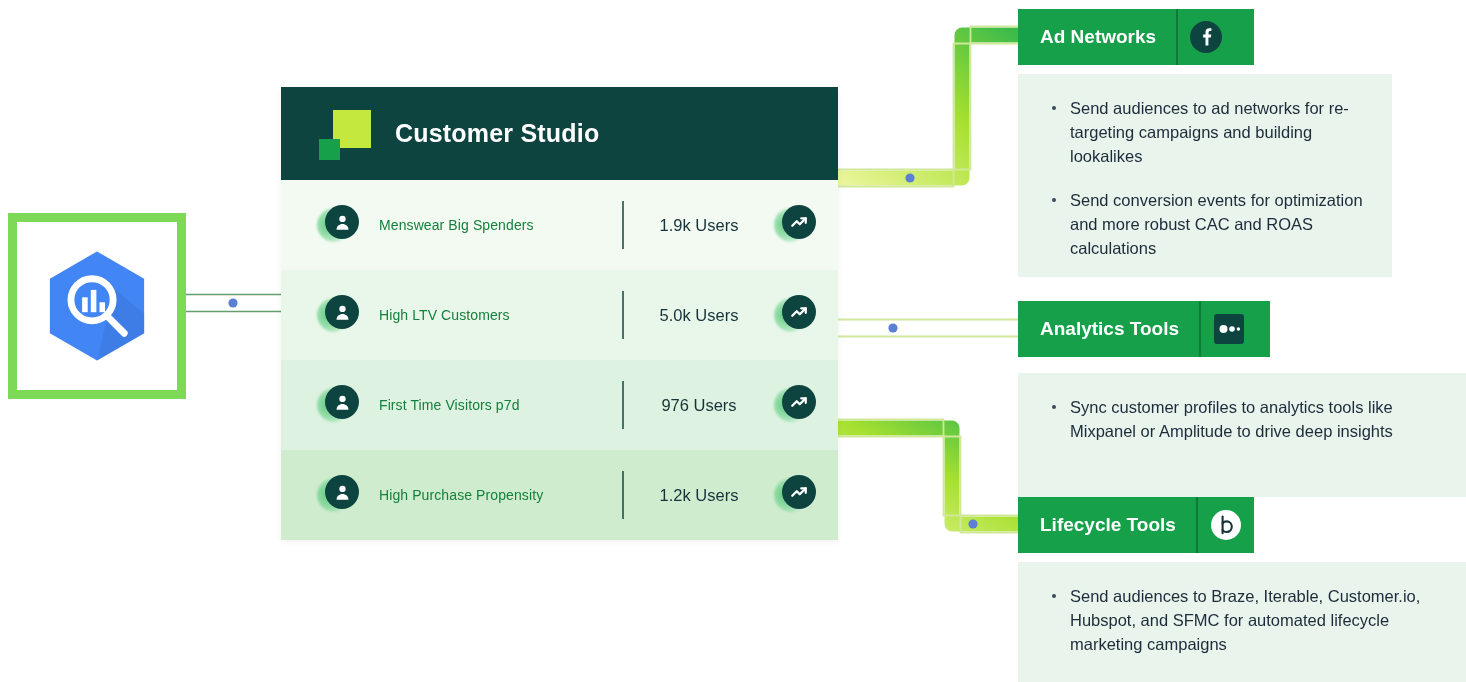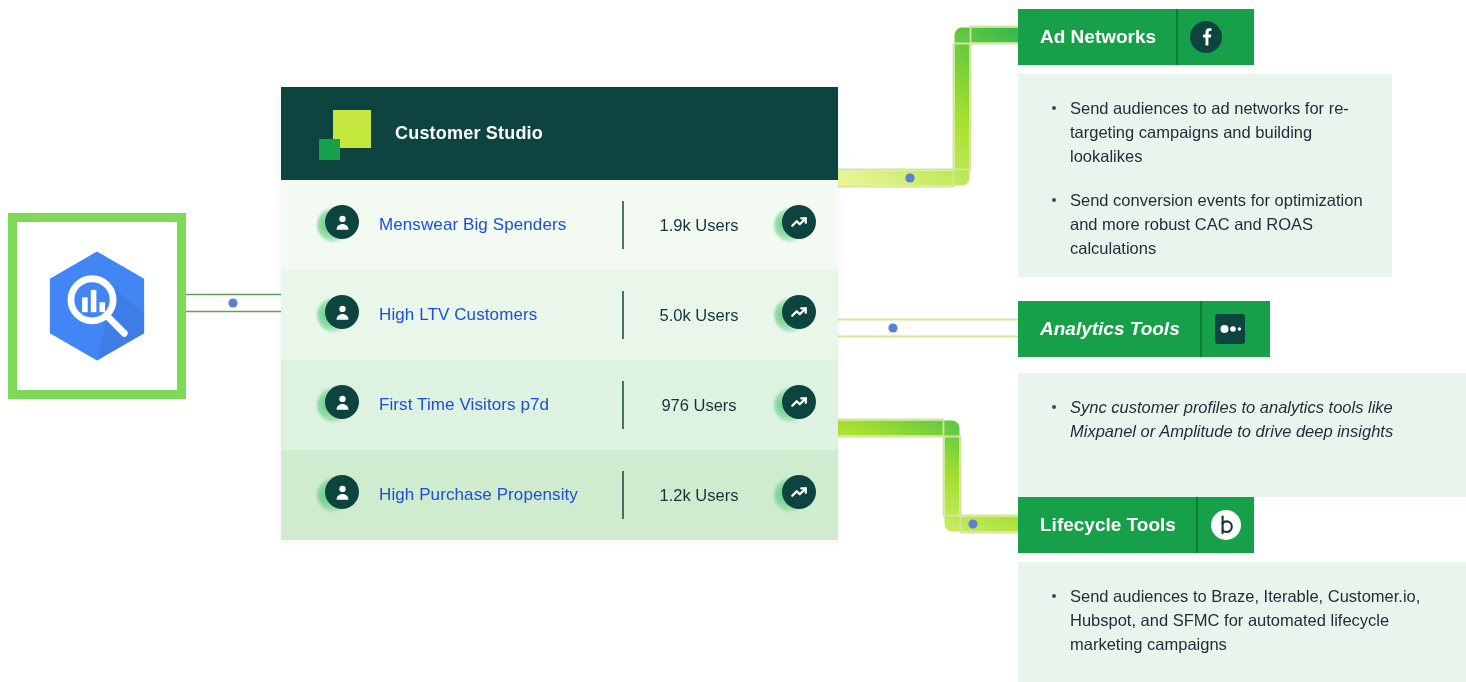--- a/index.html
+++ b/index.html
@@ -37,21 +37,21 @@
     display:flex;align-items:center;padding-left:36px;box-sizing:border-box;
   }
   .brand-mark{position:relative;width:56px;height:56px;margin-right:22px;flex:0 0 auto;}
   .brand-mark .sq-big{
     position:absolute;left:16px;top:4px;width:38px;height:38px;background:#c5e83f;
   }
   .brand-mark .sq-small{
     position:absolute;left:2px;top:33px;width:21px;height:21px;background:#17a04a;
   }
   .card-title{
-    color:#ffffff;font-size:18px;font-weight:bold;letter-spacing:.2px;
+    color:#ffffff;font-size:25px;font-weight:bold;letter-spacing:.2px;
   }
 
   .rows{display:block;}
   .row{
     height:90px;display:flex;align-items:center;box-sizing:border-box;padding-left:36px;
   }
   .row.r0{background:#f2faf2;}
   .row.r1{background:#e9f7ea;}
   .row.r2{background:#ddf2e0;}
   .row.r3{background:#cfeccf;align-items:center;}
@@ -62,21 +62,21 @@
     background:radial-gradient(circle at 35% 50%, #5ec97e 0%, rgba(120,214,149,.55) 55%, rgba(160,226,178,0) 78%);
     filter:blur(1px);
   }
   .avatar{
     position:absolute;left:8px;top:0px;width:34px;height:34px;border-radius:50%;
     background:#0d4440;display:flex;align-items:center;justify-content:center;
   }
   .avatar svg{width:19px;height:19px;display:block;}
 
   .row-name{
-    font-size:17px;color:#1d4ed8;letter-spacing:.1px;flex:0 0 auto;width:243px;
+    font-size:14px;color:#15803d;letter-spacing:.1px;flex:0 0 auto;width:243px;
   }
   .row-div{width:2px;height:48px;background:#2c5c52;opacity:.85;flex:0 0 auto;}
   .row-count{
     font-size:16.5px;color:#17333a;width:150px;text-align:center;flex:0 0 auto;
   }
   .trend-wrap{position:relative;width:42px;height:40px;flex:0 0 auto;}
   .trend-glow{
     position:absolute;left:0;top:3px;width:34px;height:34px;border-radius:50%;
     background:radial-gradient(circle at 35% 50%, #5ec97e 0%, rgba(120,214,149,.5) 55%, rgba(160,226,178,0) 78%);
     filter:blur(1px);
@@ -110,21 +110,21 @@
   }
   ul.bullets li:last-child{margin-bottom:0;}
   ul.bullets li:before{
     content:"";position:absolute;left:4px;top:10px;width:4px;height:4px;border-radius:50%;
     background:#3a4a58;
   }
 
   
   #panel-ad{left:1018px;top:9px;width:448px;}
   #panel-ad .panel-body{margin-top:9px;height:203px;width:374px;}
-  #panel-analytics{left:1018px;top:301px;width:448px;font-style:italic;}
+  #panel-analytics{left:1018px;top:301px;width:448px;}
   #panel-analytics .panel-body{margin-top:16px;height:124px;width:448px;}
   #panel-lifecycle{left:1018px;top:497px;width:448px;}
   #panel-lifecycle .panel-body{margin-top:9px;height:124px;width:448px;}
 
   #panel-ad .panel-header{width:236px;}
   #panel-analytics .panel-header{width:252px;}
   #panel-lifecycle .panel-header{width:236px;text-align:right;}
 </style>
 </head>
 <body>

